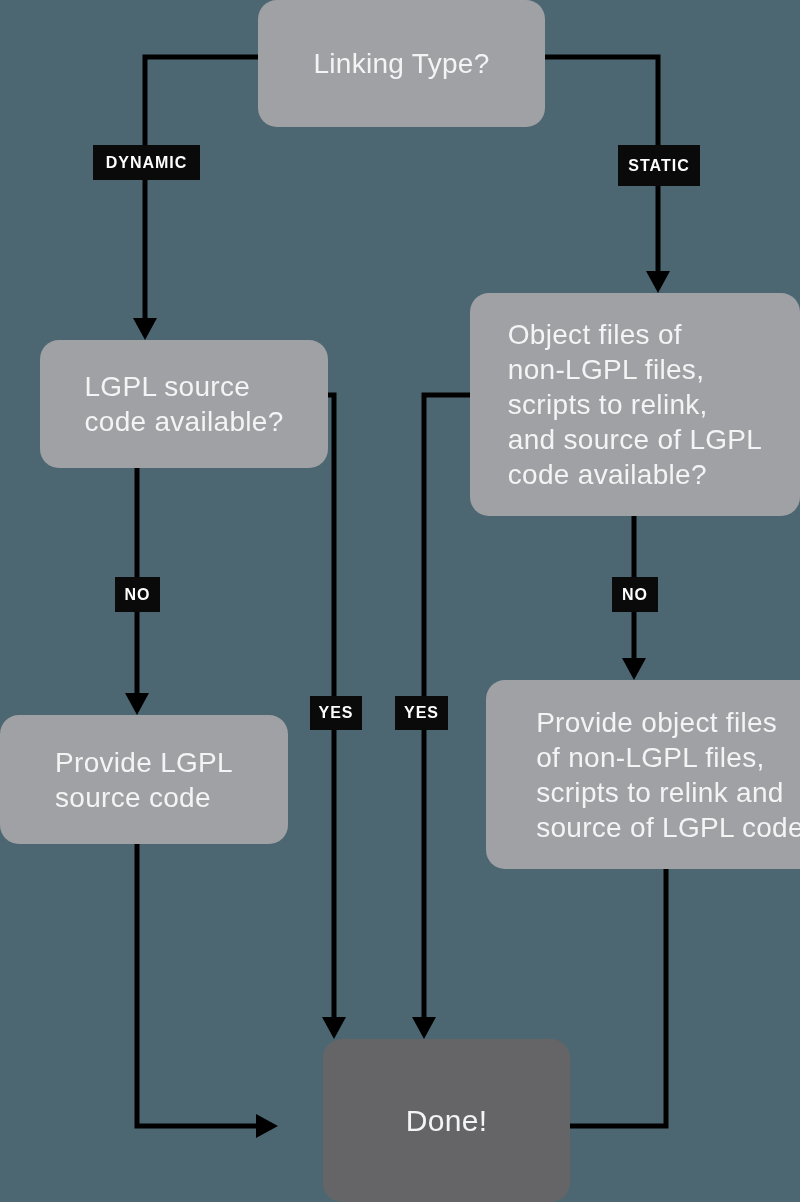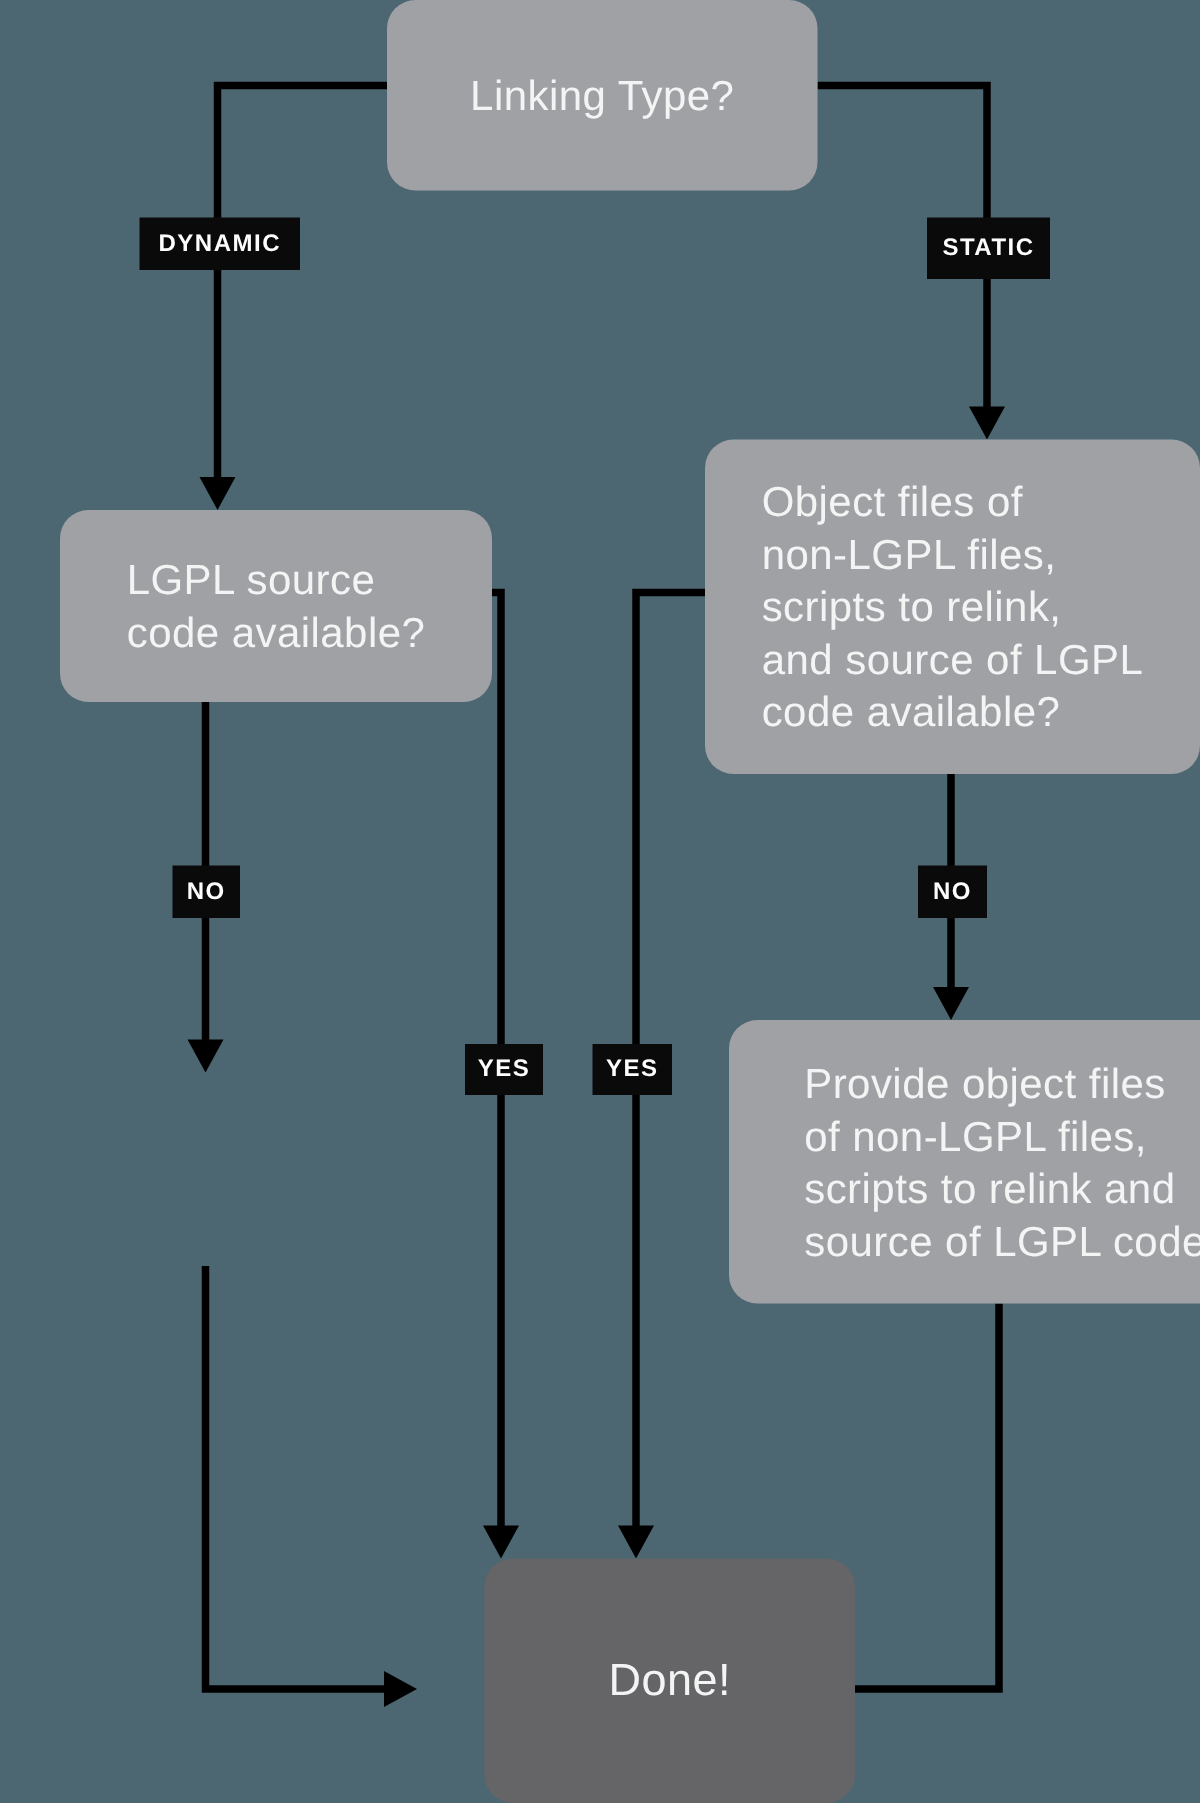--- a/index.html
+++ b/index.html
@@ -90,20 +90,22 @@
 
   <div class="node" id="node-lgpl-source">LGPL source
 code available?</div>
 
   <div class="node" id="node-object-files">Object files of
 non-LGPL files,
 scripts to relink,
 and source of LGPL
 code available?</div>
 
+  <div class="node" id="node-provide-lgpl">Provide LGPL
+source code</div>
 
   <div class="node" id="node-provide-object">Provide object files
 of non-LGPL files,
 scripts to relink and
 source of LGPL code</div>
 
   <div class="node" id="node-done">Done!</div>
 
   <div class="edge-label" id="label-dynamic">DYNAMIC</div>
 

